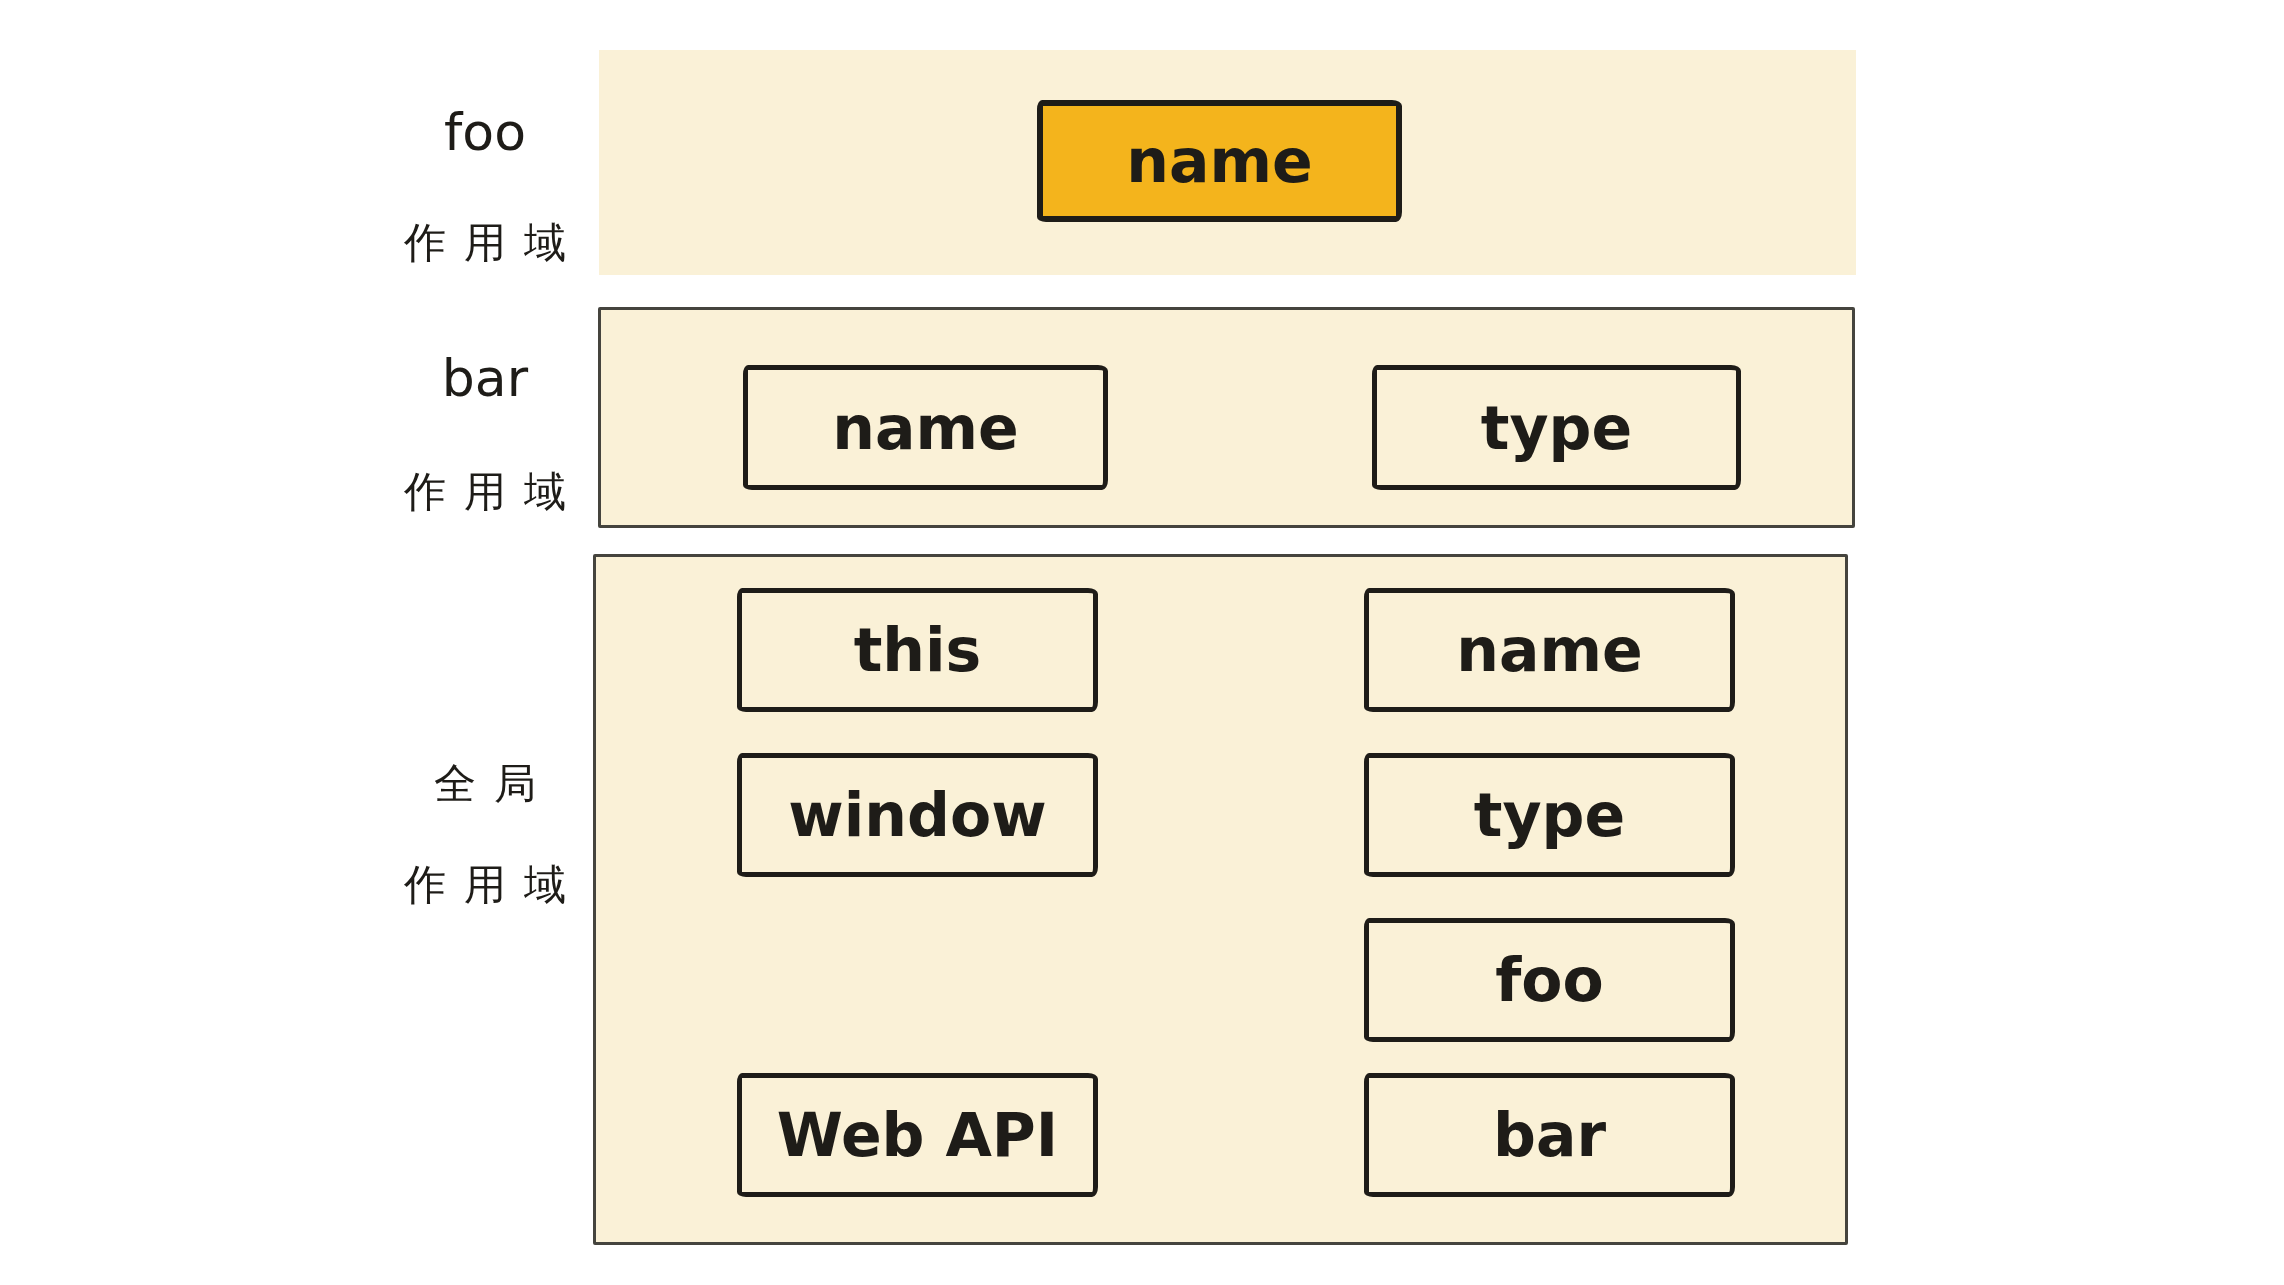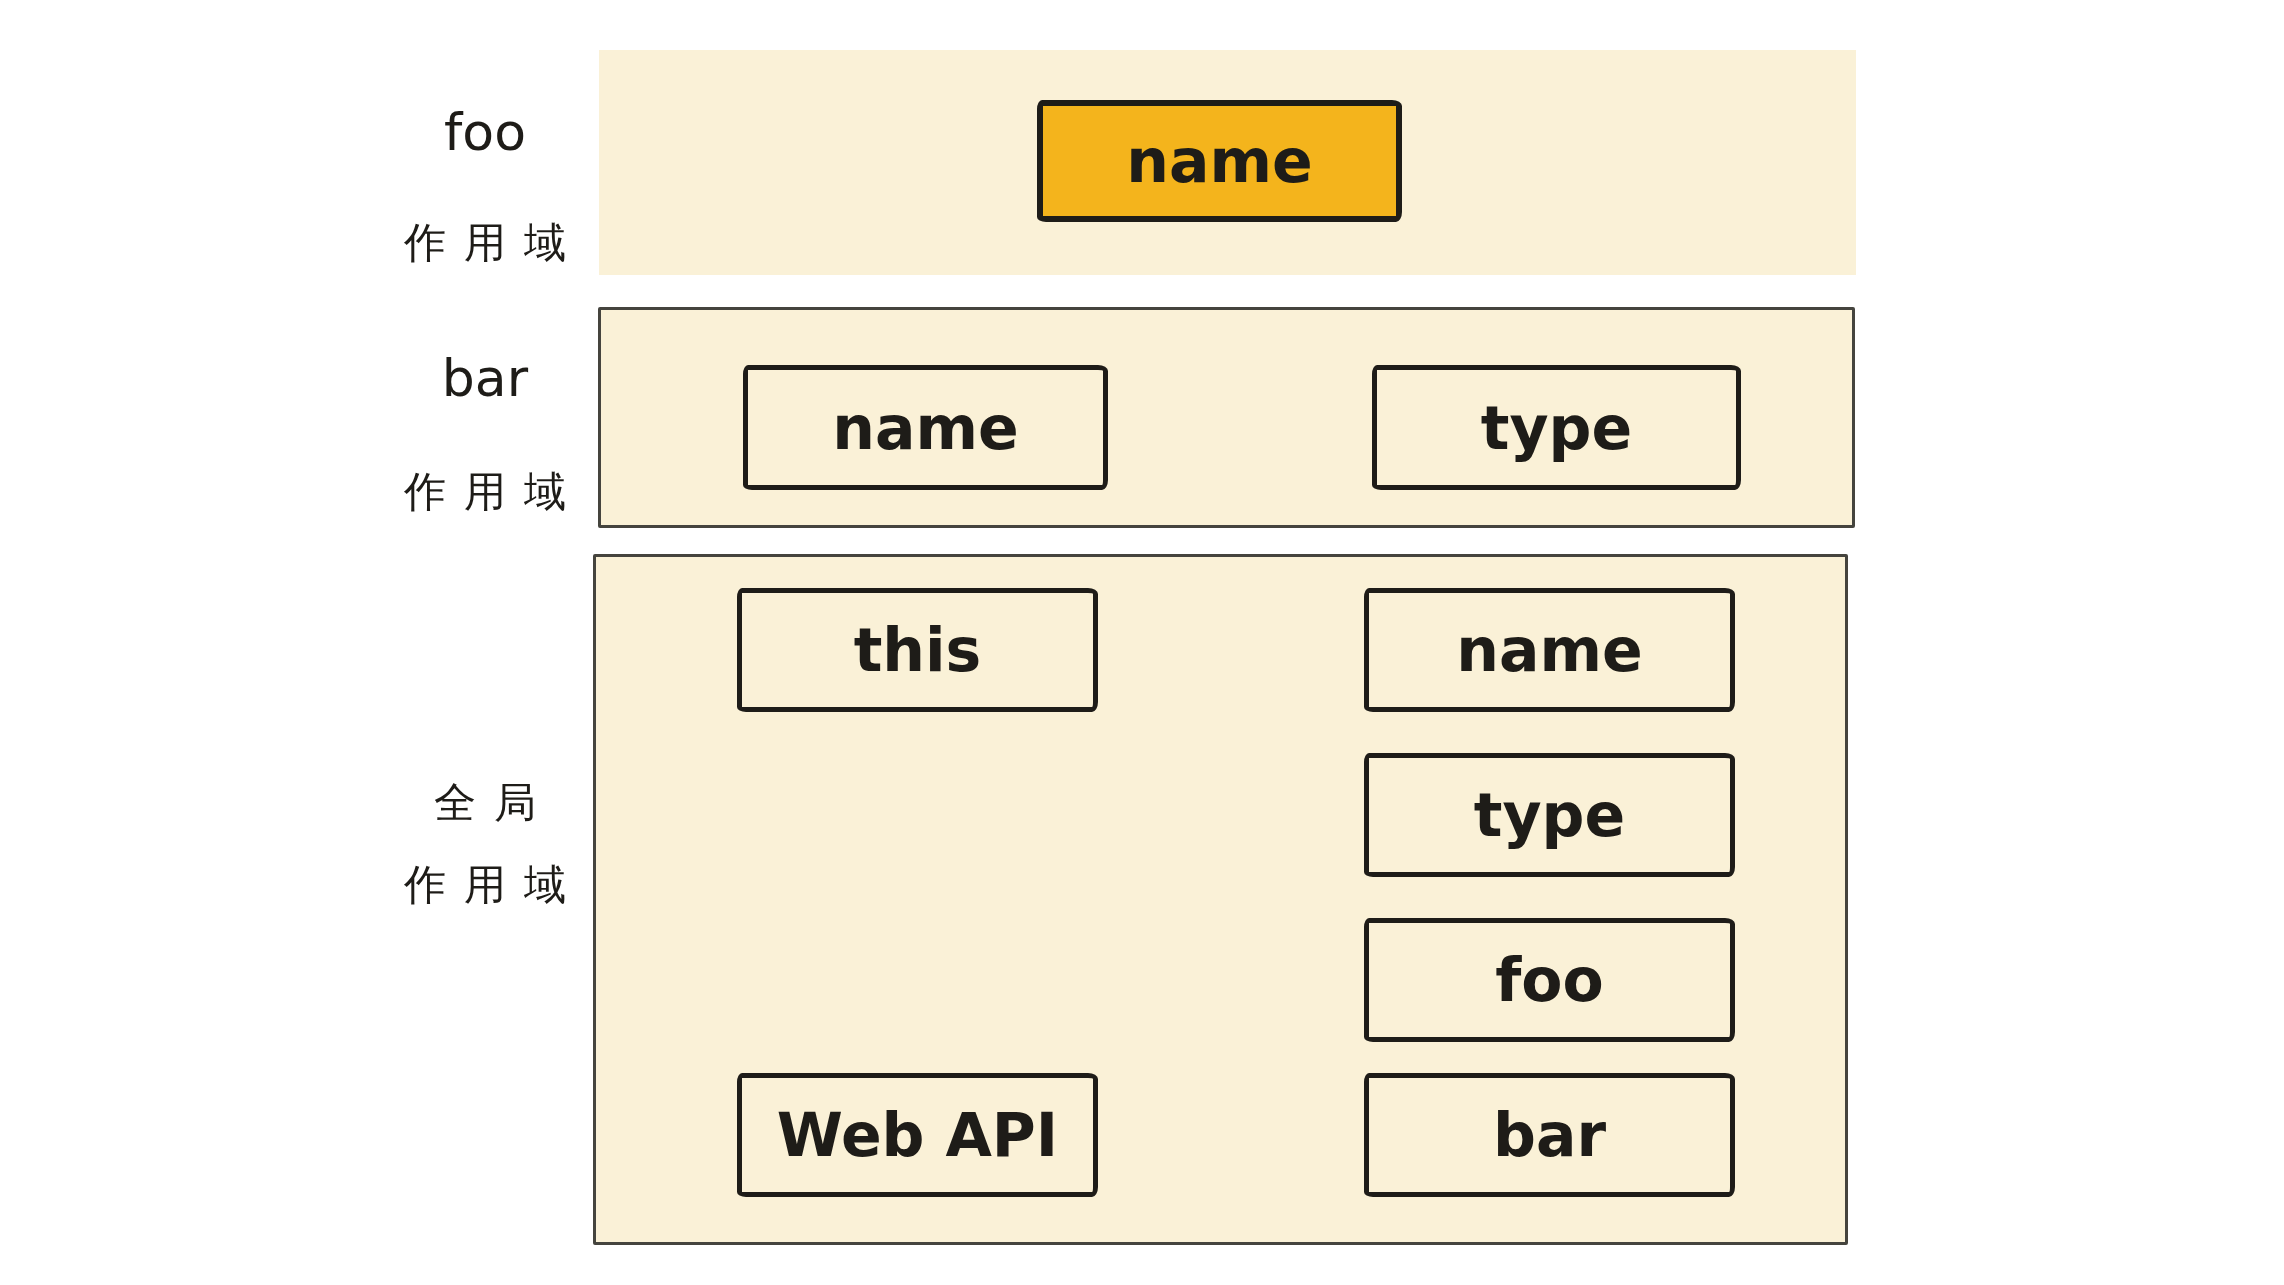--- a/index.html
+++ b/index.html
@@ -65,37 +65,38 @@
 <body>
 
 <div class="canvas">
 
   <div class="sec-label" style="top:100px">foo</div>
   <div class="sec-label cjk" style="top:211px">作用域</div>
 
   <div class="sec-label" style="top:346px">bar</div>
   <div class="sec-label cjk" style="top:460px">作用域</div>
 
-  <div class="sec-label cjk" style="top:771px">全局</div>
+  <div class="sec-label cjk" style="top:752px">全局</div>
   <div class="sec-label cjk" style="top:853px">作用域</div>
 
   <div class="panel" style="left:599px;top:50px;width:1257px;height:225px">
     <div class="vbox highlight" style="left:438px;top:50px;width:365px;height:122px">name</div>
   </div>
 
   <div class="panel bordered" style="left:598px;top:307px;width:1257px;height:221px">
     <div class="vbox" style="left:142px;top:55px;width:365px;height:125px">name</div>
     <div class="vbox" style="left:771px;top:55px;width:369px;height:125px">type</div>
   </div>
 
   <div class="panel bordered" style="left:593px;top:554px;width:1255px;height:691px">
 
     <div class="vbox" style="left:141px;top:31px;width:361px;height:124px">this</div>
     <div class="vbox" style="left:768px;top:31px;width:371px;height:124px">name</div>
 
+    <div class="vbox" style="left:141px;top:196px;width:361px;height:124px">window</div>
     <div class="vbox" style="left:768px;top:196px;width:371px;height:124px">type</div>
 
     <div class="vbox" style="left:768px;top:361px;width:371px;height:124px">foo</div>
 
     <div class="vbox" style="left:141px;top:516px;width:361px;height:124px">Web API</div>
     <div class="vbox" style="left:768px;top:516px;width:371px;height:124px">bar</div>
   </div>
 
 </div>
 

